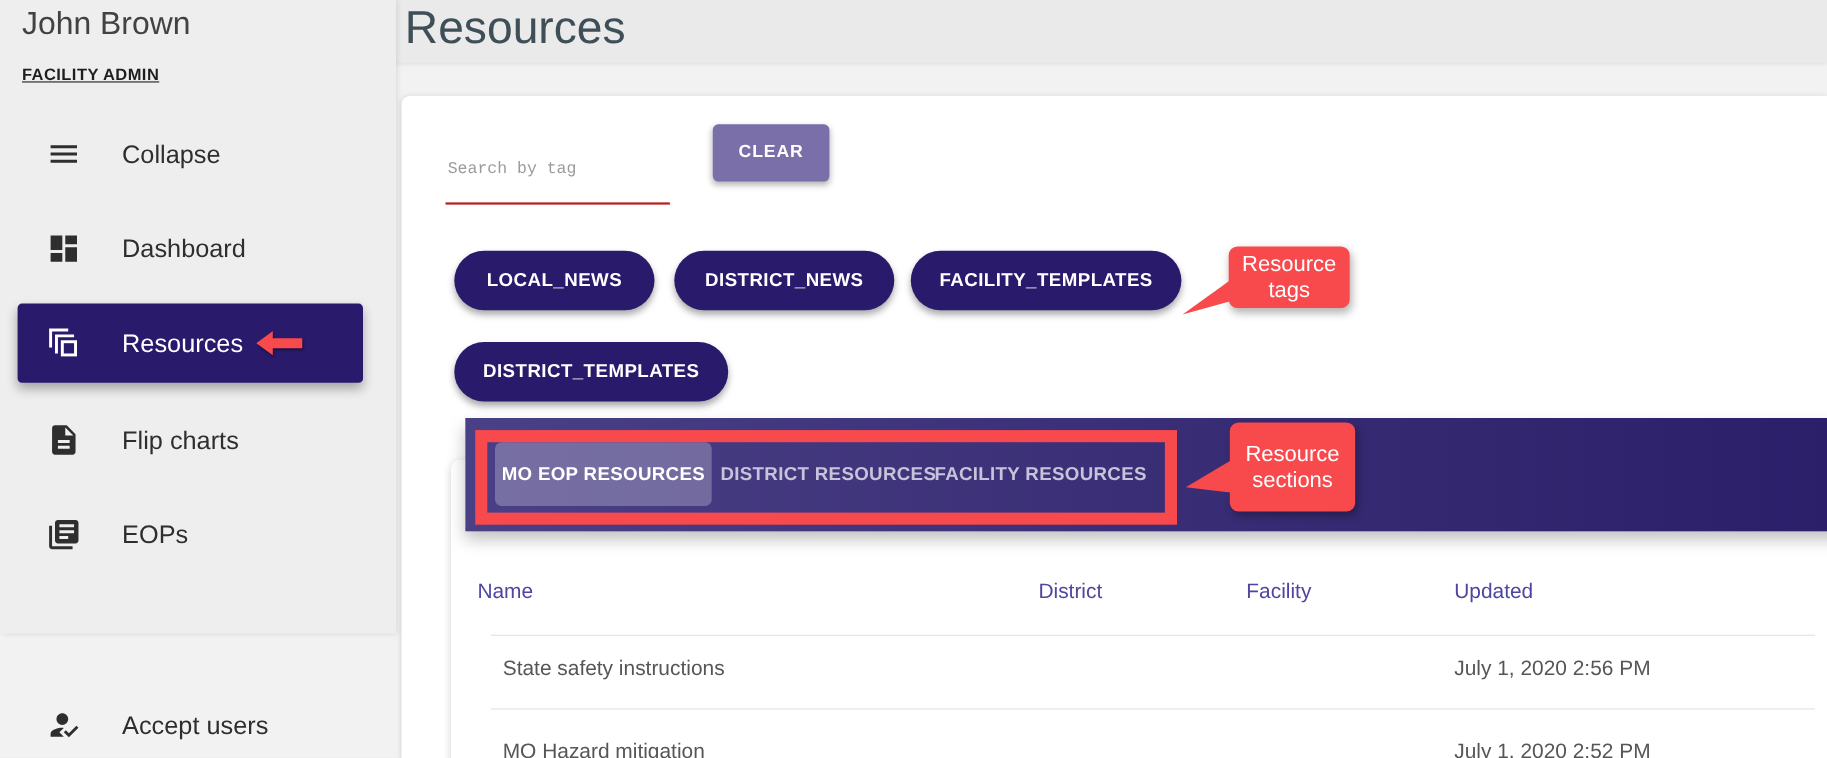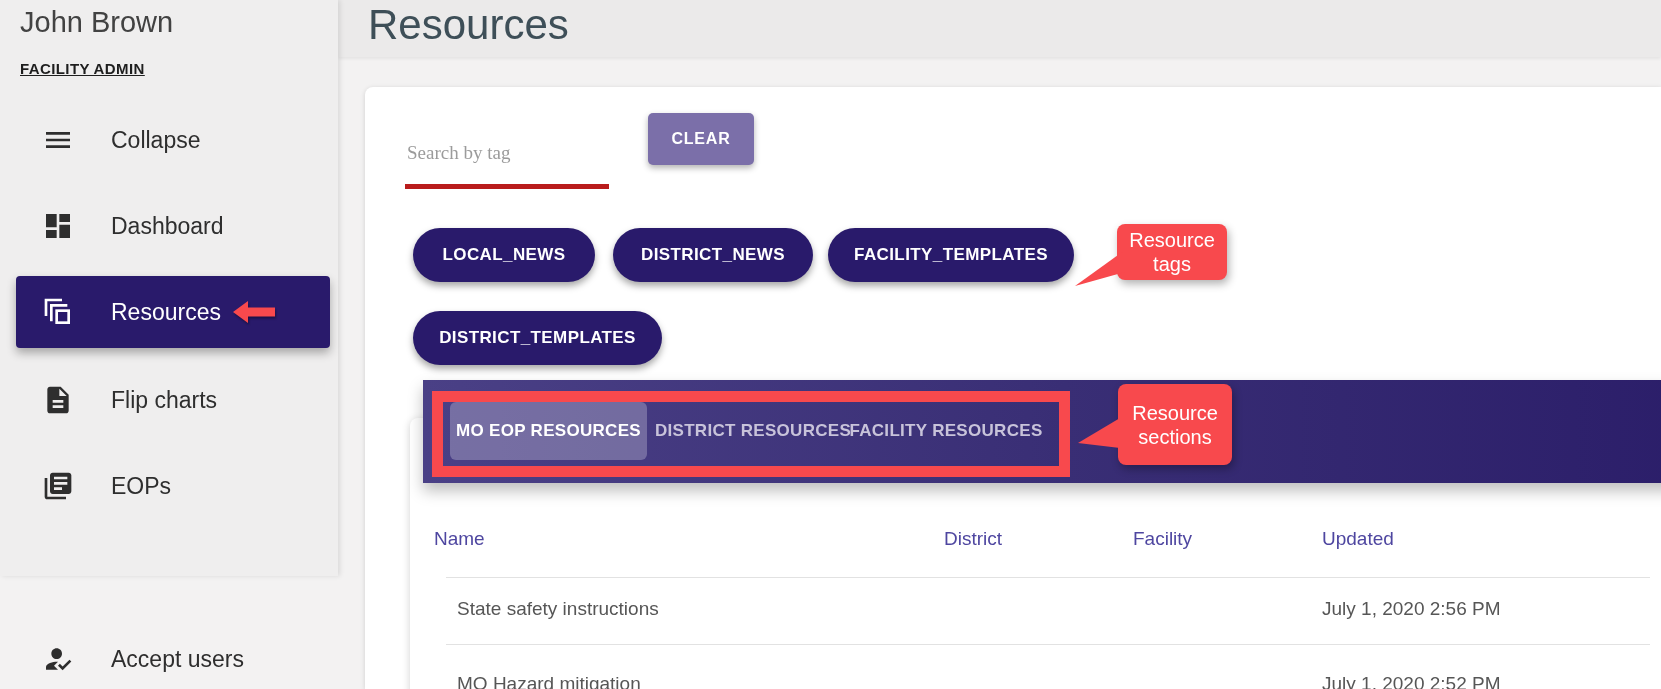--- a/index.html
+++ b/index.html
@@ -10,22 +10,22 @@
   }
   
   .header-strip{position:absolute;left:338px;top:0;width:1323px;height:57px;
     background:#ebeaea;box-shadow:0 2px 3px rgba(0,0,0,.06);}
   .page-title{position:absolute;left:368px;top:1px;font-size:42px;color:#3e4f58;z-index:5;}
   
   .main-card{position:absolute;left:365px;top:87px;width:1296px;height:602px;
     background:#ffffff;border-radius:8px 0 0 0;box-shadow:0 1px 5px rgba(0,0,0,.14);z-index:1;}
   
   .search-input{position:absolute;left:405px;top:122px;width:200px;height:62px;z-index:4;
-    border:none;border-bottom:5px solid #b91c1c;background:transparent;font-size:19px;
-    color:#333;outline:none;padding:0 2px;font-family:Liberation Serif, serif;}
+    border:none;border-bottom:2px solid #b91c1c;background:transparent;font-size:15px;
+    color:#333;outline:none;padding:0 2px;font-family:Liberation Mono, monospace;}
   .search-input::placeholder{color:#9b9b9b;}
   .clear-btn{position:absolute;left:648px;top:113px;width:106px;height:52px;z-index:4;
     background:#7b6fa9;color:#fff;border:none;border-radius:5px;font-size:16px;font-weight:bold;
     letter-spacing:.8px;box-shadow:0 3px 6px rgba(0,0,0,.3);cursor:pointer;
     font-family:"Liberation Sans",sans-serif;}
   
   .chip{position:absolute;height:54px;background:#291a6b;border-radius:27px;color:#fff;
     font-size:17px;font-weight:bold;letter-spacing:.4px;display:flex;align-items:center;
     justify-content:center;box-shadow:0 4px 7px rgba(0,0,0,.35);z-index:4;cursor:pointer;}
   .chip-0{left:413px;top:228px;width:182px;}
@@ -61,21 +61,21 @@
   .col-name{left:434px;} .col-district{left:944px;} .col-facility{left:1133px;} .col-updated{left:1322px;}
   .divider{position:absolute;left:446px;width:1204px;height:1px;background:#e2e2e2;z-index:4;}
   .divider-1{top:577px;} .divider-2{top:644px;}
   .table-row{position:absolute;left:446px;width:1204px;height:65px;z-index:4;cursor:pointer;}
   .row-1{top:578px;} .row-2{top:645px;}
   .cell{position:absolute;font-size:19px;color:#565656;}
   .row-1 .cell{top:20px;} .row-2 .cell{top:28px;}
   .cell-name{left:11px;} .cell-district{left:498px;} .cell-facility{left:687px;} .cell-updated{left:876px;}
   
   .sidebar{position:absolute;left:0;top:0;width:338px;height:576px;background:#efeeee;
-    box-shadow:2px 0 5px rgba(0,0,0,.10);z-index:20;}
+    box-shadow:2px 0 5px rgba(0,0,0,.10);z-index:20;padding-left:22px;}
   .user-name{position:absolute;left:20px;top:6px;font-size:29px;color:#424242;}
   .user-role{position:absolute;left:20px;top:60px;font-size:15px;font-weight:bold;color:#1e1e1e;
     letter-spacing:.4px;text-decoration:underline;}
   .nav-item{position:absolute;left:16px;width:314px;height:72px;display:flex;align-items:center;
     color:#2e2e2e;cursor:pointer;}
   .nav-item .nicon{width:32px;height:32px;margin-left:26px;flex:0 0 32px;}
   .nav-item .nlabel{margin-left:37px;font-size:23px;white-space:nowrap;}
   .nav-item.active{background:#291a6b;border-radius:4px;box-shadow:0 5px 10px rgba(0,0,0,.30);
     color:#ffffff;}
   .ni-0{top:104px;} .ni-1{top:190px;} .ni-2{top:276px;} .ni-3{top:364px;}

